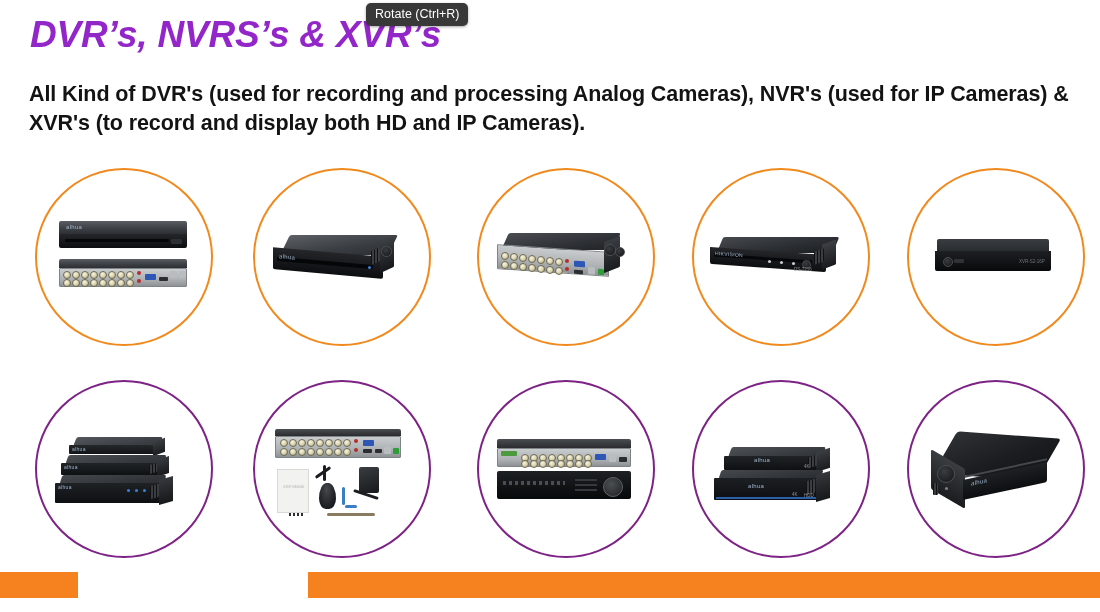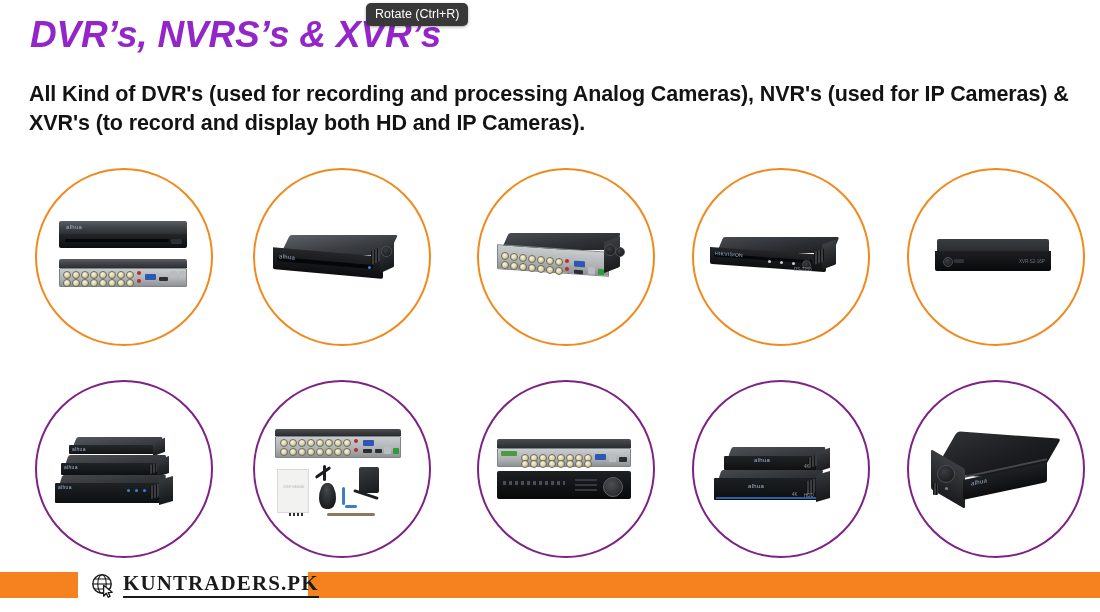--- a/index.html
+++ b/index.html
@@ -481,24 +481,13 @@
         <div class="box" style="left:44px;top:58px;width:82px;height:2px;background:#44484c;transform:skewY(-12deg);"></div>
       </div>
     </div>
   </div>
 </div>
 
 <div id="footer">
   <div class="bar" id="bar-left" style="background: rgb(245, 130, 31);"></div>
   <div class="bar" id="bar-right" style="background: rgb(245, 130, 31);"></div>
 
-  <div id="footer-logo">
-    <svg id="globe-icon" width="26" height="26" viewBox="0 0 26 26">
-      <circle cx="12" cy="12" r="9.2" fill="none" stroke="#1a1a1a" stroke-width="1.4"></circle>
-      <ellipse cx="12" cy="12" rx="4.2" ry="9.2" fill="none" stroke="#1a1a1a" stroke-width="1.1"></ellipse>
-      <line x1="2.8" y1="12" x2="21.2" y2="12" stroke="#1a1a1a" stroke-width="1.1"></line>
-      <line x1="4.3" y1="7" x2="19.7" y2="7" stroke="#1a1a1a" stroke-width="1"></line>
-      <line x1="4.3" y1="17" x2="19.7" y2="17" stroke="#1a1a1a" stroke-width="1"></line>
-      <path d="M13.6 13.2 L13.6 24.2 L16.3 21.3 L18.2 25.2 L20.1 24.3 L18.2 20.6 L22.2 20.3 Z" fill="#ffffff" stroke="#1a1a1a" stroke-width="1.3" stroke-linejoin="round"></path>
-    </svg>
-    <span id="brand-name">KUNTRADERS.PK</span>
-  </div>
 </div>
 
 </body></html>

